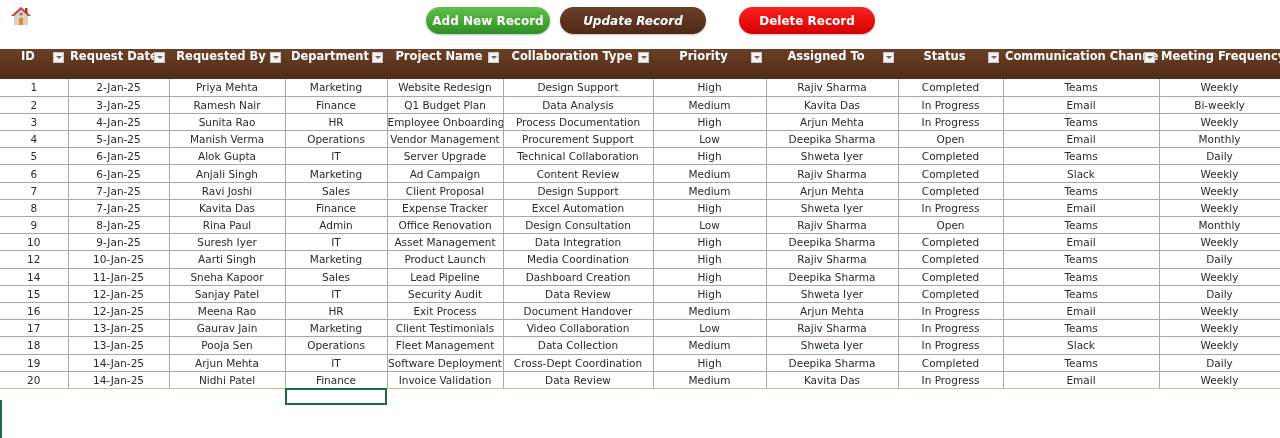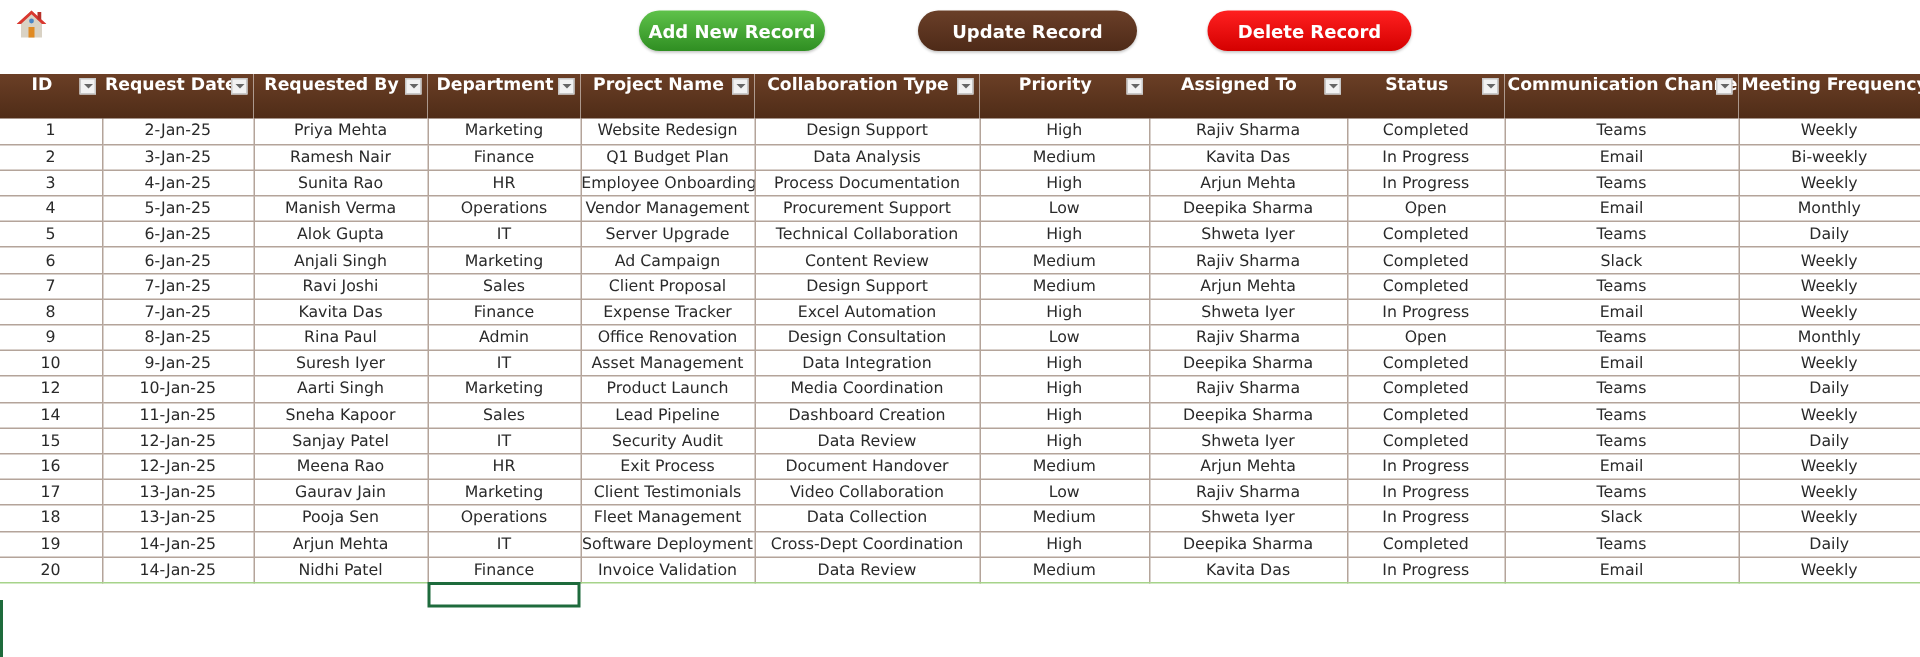--- a/index.html
+++ b/index.html
@@ -9,22 +9,22 @@
   .home-icon { position: absolute; left: 11px; top: 6px; width: 20px; height: 20px; cursor: pointer; }
 
   .btn {
     position: absolute; top: 7px; height: 27px; border-radius: 14px;
     color: #ffffff; font-weight: bold; font-size: 12px;
     display: flex; align-items: center; justify-content: center;
     font-family: "DejaVu Sans", sans-serif; cursor: pointer;
     box-shadow: 0 1px 2px rgba(0,0,0,0.25);
   }
   .btn-add { left: 426px; width: 124px; background: linear-gradient(#5fc24a, #2f8e22); }
-  .btn-update { left: 612px; width: 146px; background: linear-gradient(#6a3f28, #4e2a18); }
-  .btn-delete { left: 805px; width: 136px; background: linear-gradient(#ff2020, #d40000); }
+  .btn-update { left: 560px; width: 146px; background: linear-gradient(#6a3f28, #4e2a18); font-style: italic; }
+  .btn-delete { left: 739px; width: 136px; background: linear-gradient(#ff2020, #d40000); }
 
   .grid { position: absolute; left: 0; top: 49px; width: 1280px; }
   table { border-collapse: collapse; table-layout: fixed; width: 1280px; }
   th {
     background: linear-gradient(#6b3f26, #4f2c17);
     color: #ffffff; font-size: 11.5px; font-weight: bold; height: 18px;
     font-family: "DejaVu Sans", sans-serif; position: relative; padding: 0 14px 16px 2px;
     white-space: nowrap; overflow: hidden; text-align: center;
   }
   th .filter {

